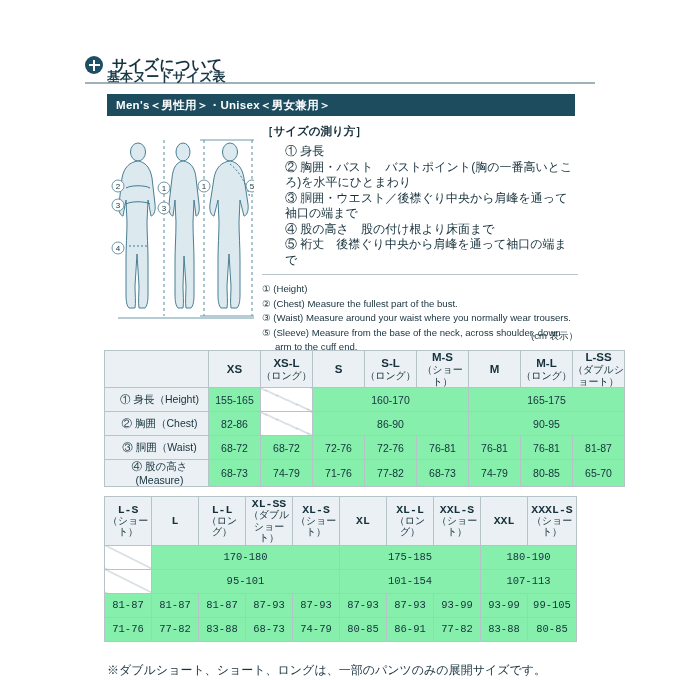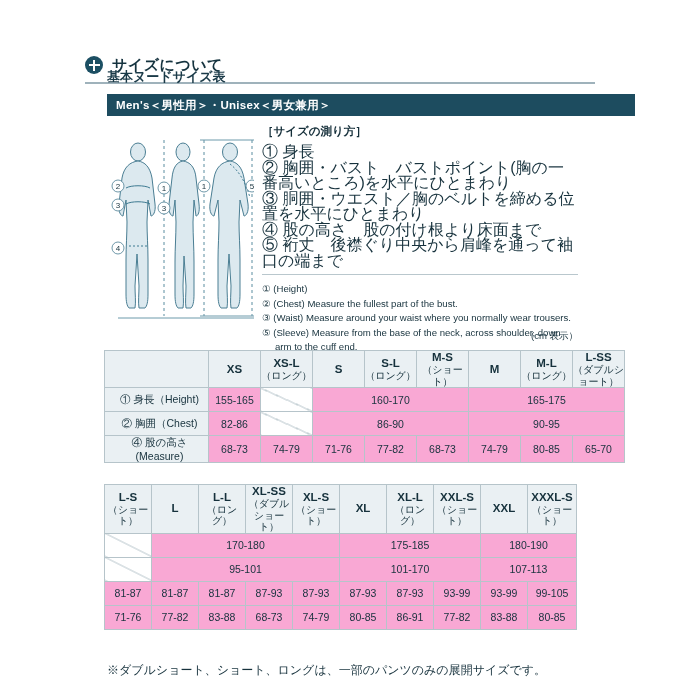--- a/index.html
+++ b/index.html
@@ -30,58 +30,58 @@
     content:"";position:absolute;left:3.5px;top:8px;width:11px;height:2px;background:#fff;
   }
   .hdr-title{font-size:15px;font-weight:bold;letter-spacing:.5px;color:#15333f;}
 
   
   .subtitle{
     position:absolute;left:107px;top:68px;width:470px;
     font-size:13px;font-weight:bold;color:#1a3a48;
   }
   .subbar{
-    position:absolute;left:107px;top:94px;width:528px;height:22px;
+    position:absolute;left:107px;top:94px;width:468px;height:22px;
     background:#1d4c5f;color:#fff;font-size:11.5px;font-weight:bold;
     display:flex;align-items:center;padding-left:9px;box-sizing:border-box;
     letter-spacing:.3px;
   }
 
   
   .illus{position:absolute;left:104px;top:126px;width:150px;height:215px;}
   .figsvg{position:absolute;left:0;top:0;}
 
   
   .meas{
     position:absolute;left:262px;top:124px;width:316px;
   }
   .meas-head{font-size:11.5px;font-weight:bold;margin-bottom:5px;color:#142e39;}
-  .meas-jp{font-size:16px;line-height:15.5px;color:#17323d;}
+  .meas-jp{font-size:12px;line-height:15.5px;color:#17323d;margin-left:23px;}
   .meas-rule{border-top:1px solid #b9c7cd;margin:6px 0 6px 0;}
   .meas-en{font-size:9.6px;line-height:14.5px;color:#17323d;margin-top:7px;}
   .meas-en div{padding-left:13px;text-indent:-13px;}
   .unit{
     position:absolute;left:262px;top:330px;width:316px;text-align:right;
     font-size:9.5px;color:#17323d;
   }
 
   
   table{border-collapse:collapse;table-layout:fixed;}
   .tbl{position:absolute;left:104px;padding-left:21px;}
   .tbl1{top:350px;}
-  .tbl2{top:484px;}
+  .tbl2{top:496px;font-family:Liberation Mono, monospace;}
   .tbl td,.tbl th{
     border:1px solid #b6c4ca;
     font-size:10.5px;text-align:center;vertical-align:middle;
     color:#16313c;padding:0;
   }
   .tbl th{background:#eaf0f3;font-weight:bold;height:30px;line-height:1.15;}
   .tbl th .sz{font-size:11.5px;font-weight:bold;display:block;}
   .tbl th .nt{font-size:10px;font-weight:normal;display:block;}
-  .tbl td{height:23px;background:#f9a8d4;}
+  .tbl td{height:23px;background:#86efac;}
   .lbl{background:#eaf0f3 !important;text-align:left;padding-left:6px !important;font-size:10.5px;margin-top:36px;}
   .blank{
     background:
       linear-gradient(to top right,
         rgba(0,0,0,0) 0%, rgba(0,0,0,0) calc(50% - 0.5px),
         #b6c4ca calc(50% - 0.5px), #b6c4ca calc(50% + 0.5px),
         rgba(0,0,0,0) calc(50% + 0.5px), rgba(0,0,0,0) 100%) !important;
   }
   .note{
     position:absolute;left:107px;top:662px;font-size:12px;color:#17323d;
@@ -167,21 +167,21 @@
         <text x="148" y="63">5</text>
       </g>
     </svg>
   </div>
 
   <div class="meas">
     <div class="meas-head">［サイズの測り方］</div>
     <div class="meas-jp">
       <div>① 身長</div>
       <div>② 胸囲・バスト　バストポイント(胸の一番高いところ)を水平にひとまわり</div>
-      <div>③ 胴囲・ウエスト／胸のベルトを締める位置を水平にひとまわり</div>
+      <div>③ 胴囲・ウエスト／後襟ぐり中央から肩峰を通って袖口の端まで</div>
       <div>④ 股の高さ　股の付け根より床面まで</div>
       <div>⑤ 裄丈　後襟ぐり中央から肩峰を通って袖口の端まで</div>
     </div>
     <div class="meas-rule"></div>
     <div class="meas-en">
       <div>① (Height)</div>
       <div>② (Chest) Measure the fullest part of the bust.</div>
       <div>③ (Waist) Measure around your waist where you normally wear trousers.</div>
       <div>⑤ (Sleeve) Measure from the base of the neck, across shoulder, down arm to the cuff end.</div>
     </div>
@@ -246,20 +246,31 @@
         <td colspan="3">165-175</td>
       </tr>
       <tr>
         <td class="lbl">② 胸囲（Chest)</td>
         <td>82-86</td>
         <td class="blank"></td>
         <td colspan="3">86-90</td>
         <td colspan="3">90-95</td>
       </tr>
       <tr>
+        <td class="lbl">③ 胴囲（Waist)</td>
+        <td>68-72</td>
+        <td>68-72</td>
+        <td>72-76</td>
+        <td>72-76</td>
+        <td>76-81</td>
+        <td>76-81</td>
+        <td>76-81</td>
+        <td>81-87</td>
+      </tr>
+      <tr>
         <td class="lbl">④ 股の高さ(Measure)</td>
         <td>68-73</td>
         <td>74-79</td>
         <td>71-76</td>
         <td>77-82</td>
         <td>68-73</td>
         <td>74-79</td>
         <td>80-85</td>
         <td>65-70</td>
       </tr>
@@ -326,21 +337,21 @@
     <tbody>
       <tr>
         <td class="blank"></td>
         <td colspan="4">170-180</td>
         <td colspan="3">175-185</td>
         <td colspan="2">180-190</td>
       </tr>
       <tr>
         <td class="blank"></td>
         <td colspan="4">95-101</td>
-        <td colspan="3">101-170</td>
+        <td colspan="3">101-154</td>
         <td colspan="2">107-113</td>
       </tr>
       <tr>
         <td>81-87</td>
         <td>81-87</td>
         <td>81-87</td>
         <td>87-93</td>
         <td>87-93</td>
         <td>87-93</td>
         <td>87-93</td>

